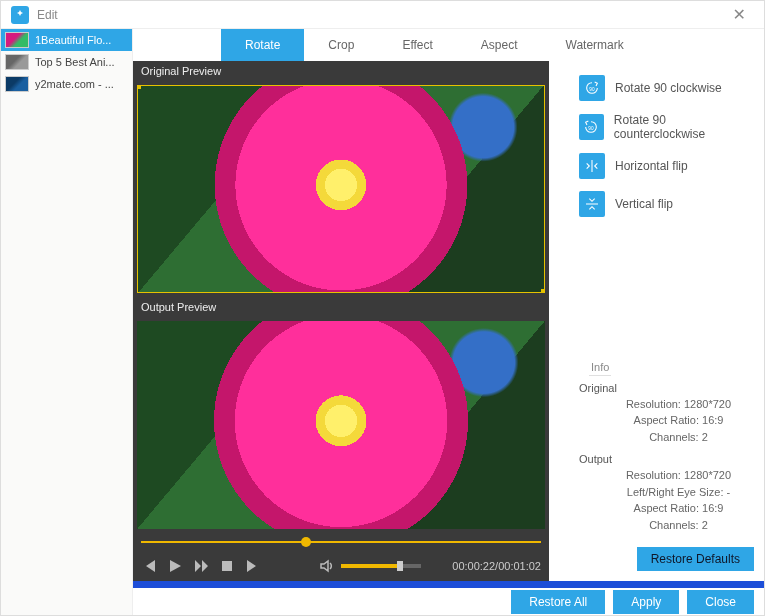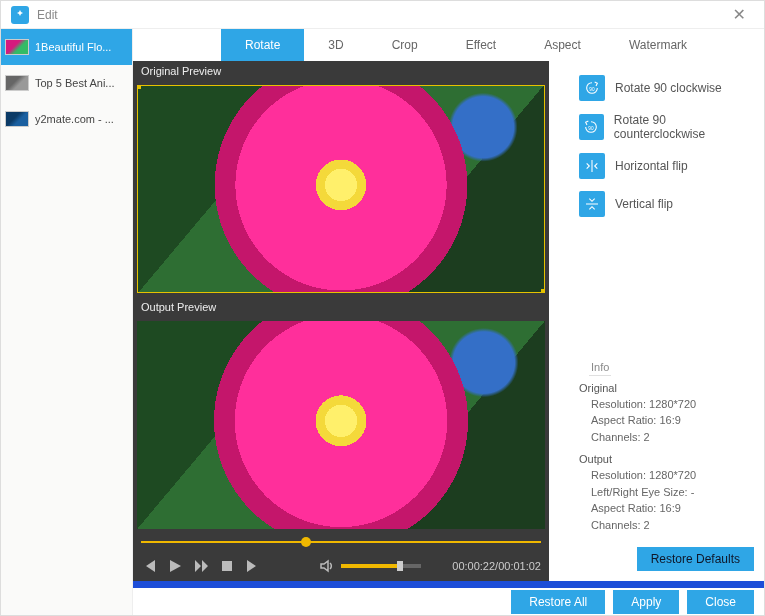--- a/index.html
+++ b/index.html
@@ -5,21 +5,21 @@
 * { box-sizing: border-box; margin: 0; padding: 0; }
 body { font-family: "Segoe UI", Arial, sans-serif; font-size: 12px; color: #555; background: #fff; width: 765px; height: 616px; overflow: hidden; }
 .window { width: 765px; height: 616px; display: flex; flex-direction: column; border: 1px solid #ddd; }
 .titlebar { height: 28px; display: flex; align-items: center; padding: 0 10px; background: #fff; border-bottom: 1px solid #eee; }
 .titlebar .app-icon { width: 18px; height: 18px; background: #2fa6e6; border-radius: 3px; display: flex; align-items: center; justify-content: center; margin-right: 8px; }
 .titlebar .app-icon svg { width: 12px; height: 12px; fill: #fff; }
 .titlebar .title { color: #888; font-size: 12px; }
 .titlebar .close { margin-left: auto; color: #888; font-size: 16px; cursor: pointer; padding: 4px 8px; }
 .body { flex: 1; display: flex; }
 .sidebar { width: 132px; background: #fafaf9; border-right: 1px solid #eee; }
-.sidebar-item { height: 36px; display: flex; align-items: center; padding: 0 4px; gap: 6px; overflow: hidden; white-space: nowrap; font-size: 11px; color: #444; }
+.sidebar-item { height: 22px; display: flex; align-items: center; padding: 0 4px; gap: 6px; overflow: hidden; white-space: nowrap; font-size: 11px; color: #444; }
 .sidebar-item.selected { background: #2fa6e6; color: #fff; }
 .thumb { width: 24px; height: 16px; background: linear-gradient(135deg,#d61a7e 40%,#3b6 60%); border: 1px solid #ccc; flex-shrink: 0; }
 .thumb.t2 { background: linear-gradient(135deg,#666 40%,#999 60%); }
 .thumb.t3 { background: linear-gradient(135deg,#0b3a66 40%,#1a5fa0 60%); }
 .sidebar-item .label { overflow: hidden; text-overflow: ellipsis; }
 .main { flex: 1; display: flex; flex-direction: column; }
 .tabs { height: 32px; display: flex; align-items: stretch; background: #fff; }
 .tab { flex: 0 0 auto; padding: 0 24px; display: flex; align-items: center; color: #666; font-size: 12px; cursor: pointer; }
 .tab.active { background: #2fa6e6; color: #fff; }
 .work { flex: 1; display: flex; }
@@ -45,21 +45,21 @@
 .time { margin-left: auto; font-size: 11px; color: #ccc; }
 .rightpane { width: 215px; background: #fff; display: flex; flex-direction: column; padding: 14px 10px 10px 30px; }
 .opt { display: flex; align-items: center; gap: 10px; margin-bottom: 12px; cursor: pointer; font-size: 12px; color: #555; }
 .opt-icon { width: 26px; height: 26px; background: #2fa6e6; display: flex; align-items: center; justify-content: center; border-radius: 2px; }
 .opt-icon svg { width: 16px; height: 16px; fill: none; stroke: #fff; stroke-width: 1.6; }
 .spacer { flex: 1; }
 .info-sec { font-size: 11px; color: #666; margin-top: 8px; }
 .info-head { color: #8a8a8a; border-bottom: 1px solid #e0e0e0; display:inline-block; padding: 0 2px 2px; margin-left: 10px; margin-bottom: 6px; }
 .info-group { margin-bottom: 8px; }
 .info-group .g-title { color: #555; font-size: 11px; margin-bottom: 2px; }
-.info-group .line { margin-left: 12px; line-height: 1.5; }
+.info-group .line { margin-left: 24px; line-height: 1.5; text-align: center; }
 .btn-restore { align-self: flex-end; background: #2fa6e6; color: #0f172a; padding: 5px 14px; border: none; font-size: 12px; cursor: pointer; margin-top: 6px; }
 .footer { height: 34px; border-top: 7px solid #1d4ed8; display: flex; align-items: center; justify-content: flex-end; padding: 0 10px; gap: 8px; }
 .fbtn { background: #2fa6e6; color: #fff; border: none; padding: 5px 18px; font-size: 12px; cursor: pointer; }
 </style>
 </head>
 <body>
 
 <div class="window">
   <div class="titlebar">
     <span class="app-icon">
@@ -85,23 +85,20 @@
         <span class="thumb t3"></span>
         <span class="label">y2mate.com - ...</span>
       </div>
     </div>
 
     <div class="main">
       <div class="tabs">
         <div style="width:88px"></div>
         <div class="tab active">
             <span>Rotate</span>
-          </div>
-        <div class="tab">
-            <span>3D</span>
           </div>
         <div class="tab">
             <span>Crop</span>
           </div>
         <div class="tab">
             <span>Effect</span>
           </div>
         <div class="tab">
             <span>Aspect</span>
           </div>

